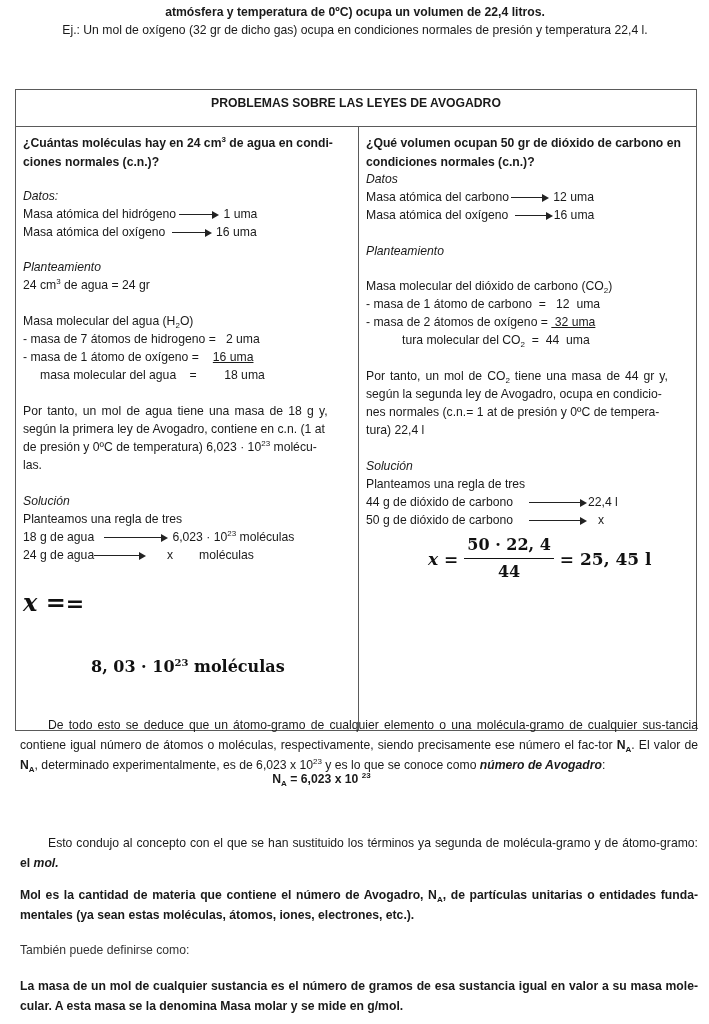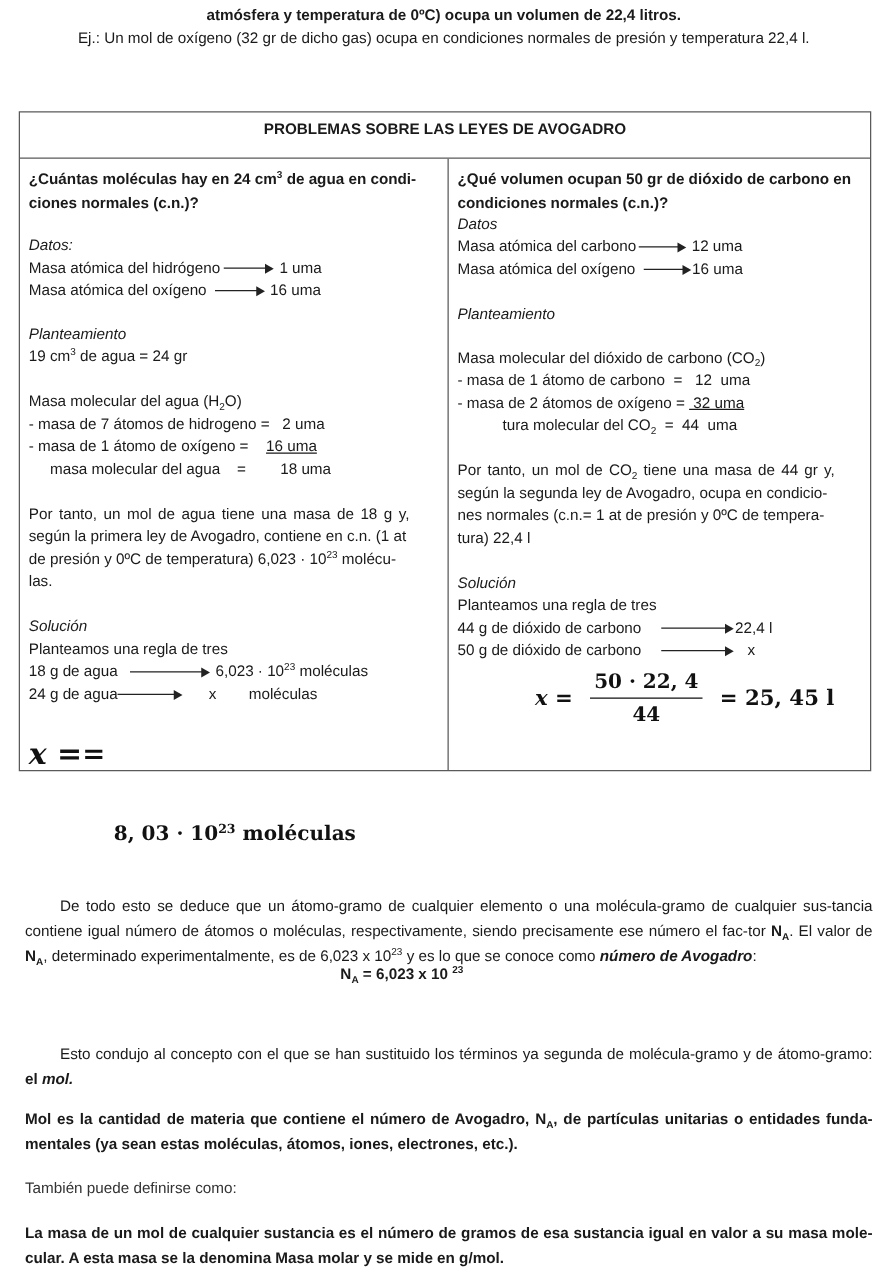--- a/index.html
+++ b/index.html
@@ -12,34 +12,34 @@
   .b { font-weight: bold; }
   .i { font-style: italic; }
   .bi { font-weight: bold; font-style: italic; }
   sup { font-size: 8px; line-height: 0; vertical-align: 5px; }
   sub { font-size: 8px; line-height: 0; vertical-align: -3px; }
   .u { text-decoration: underline; }
 
   .intro { top: 3px; left: 6px; width: 698px; text-align: center; font-size: 12.2px; line-height: 18px; }
   .intro .l1, .intro .l2 { font-weight: bold; }
 
-  .table { left: 15px; top: 89px; width: 682px; height: 528px; border: 1.5px solid #5a5a5a; box-sizing: border-box; }
+  .table { left: 15px; top: 89px; width: 682px; height: 642px; border: 1.5px solid #5a5a5a; box-sizing: border-box; }
   .table .head { position: absolute; left: 0; top: 0; width: 100%; height: 37px; border-bottom: 1.5px solid #5a5a5a; box-sizing: border-box; text-align: center; font-weight: bold; line-height: 26px; font-size: 12.2px; }
   .table .divider { position: absolute; left: 342px; top: 37px; bottom: 0; width: 0; border-left: 1.5px solid #5a5a5a; }
 
   .col { position: absolute; top: 39px; }
   .col-left { left: 7px; width: 330px; }
   .col-right { left: 350px; width: 326px; }
   .line { position: absolute; left: 0; white-space: nowrap; }
 
   .arrow { display: inline-block; position: relative; height: 1px; background: #222; vertical-align: middle; margin: 0 3px; }
   .arrow::after { content: ""; position: absolute; right: -2px; top: -3.5px; border-left: 7px solid #222; border-top: 4px solid transparent; border-bottom: 4px solid transparent; }
 
   .math { font-family: "DejaVu Serif", "Liberation Serif", serif; font-weight: bold; color: #111; }
-  .frac { display: inline-flex; flex-direction: column; align-items: center; vertical-align: middle; margin: 0 14px; }
+  .frac { display: inline-flex; flex-direction: column; align-items: center; vertical-align: middle; margin: 0 6px; }
   .frac .num { padding: 0 3px 2px 3px; border-bottom: 1.6px solid #111; }
   .frac .den { padding-top: 2px; }
 
   .para { left: 20px; width: 678px; text-align: justify; font-size: 12.2px; line-height: 20px; }
   .indent { text-indent: 28px; }
   .center { text-align: center; }
 </style>
 </head>
 <body>
 
@@ -54,21 +54,21 @@
 
   <div class="col col-left">
     <div class="line b" style="top:5px"><span>¿Cuántas moléculas hay en 24 cm</span><sup>3</sup><span> de agua en condi-</span></div>
     <div class="line b" style="top:24px">ciones normales (c.n.)?</div>
 
     <div class="line i" style="top:58px">Datos:</div>
     <div class="line" style="top:76px"><span>Masa atómica del hidrógeno</span><span class="arrow" style="width:38px"></span> <span>1  uma</span></div>
     <div class="line" style="top:94px"><span>Masa atómica del oxígeno</span> <span class="arrow" style="width:38px"></span> <span>16 uma</span></div>
 
     <div class="line i" style="top:129px">Planteamiento</div>
-    <div class="line" style="top:147px"><span>19 cm</span><sup>3</sup><span> de agua = 24 gr</span></div>
+    <div class="line" style="top:147px"><span>24 cm</span><sup>3</sup><span> de agua = 24 gr</span></div>
 
     <div class="line" style="top:183px"><span>Masa molecular del agua (H</span><sub>2</sub><span>O)</span></div>
     <div class="line" style="top:201px"><span>- masa de 7 átomos de hidrogeno =</span><span style="display:inline-block;width:44px;text-align:right">2 uma</span></div>
     <div class="line" style="top:219px"><span>- masa de 1 átomo de oxígeno =</span><span class="u" style="display:inline-block;margin-left:14px">16 uma</span></div>
     <div class="line" style="top:237px;left:17px"><span>masa molecular del agua</span><span style="display:inline-block;width:34px;text-align:center">=</span><span style="display:inline-block;margin-left:14px">18 uma</span></div>
 
     <div class="line" style="top:273px;width:330px;word-spacing:1.8px">Por tanto, un mol de agua tiene una masa de 18 g y,</div>
     <div class="line" style="top:291px">según la primera ley de Avogadro, contiene en c.n. (1 at</div>
     <div class="line" style="top:309px"><span>de presión y 0ºC de temperatura) 6,023 · 10</span><sup>23</sup><span> molécu-</span></div>
     <div class="line" style="top:327px">las.</div>

